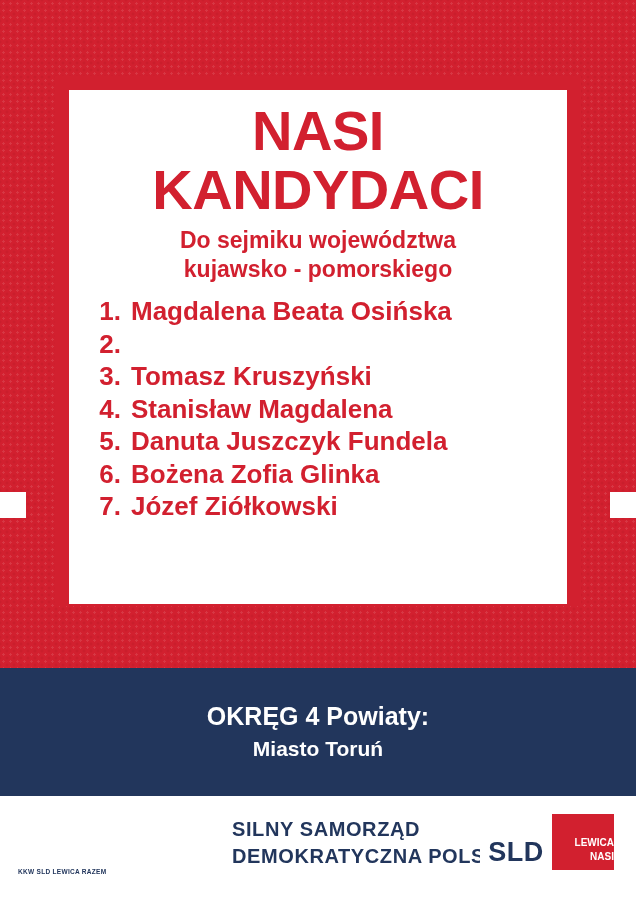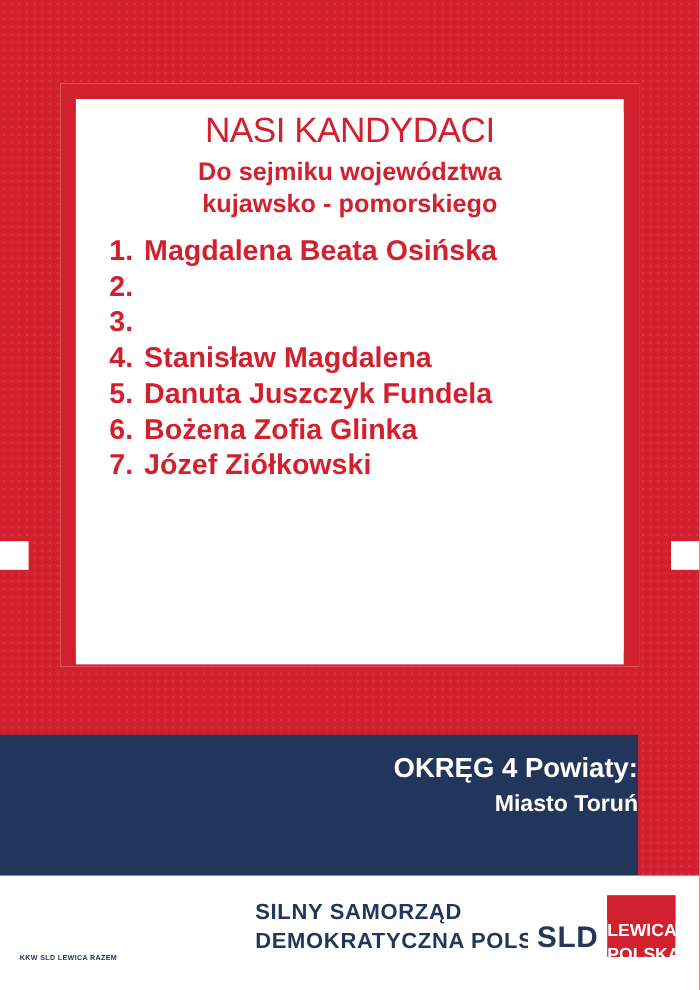--- a/index.html
+++ b/index.html
@@ -60,22 +60,22 @@
     content: "";
     position: absolute;
     left: 0; top: 0; right: 0; bottom: 0;
     border: 14px solid #d2202f;
     box-sizing: border-box;
     pointer-events: none;
   }
 
   .headline {
     color: #d2202f;
-    font-size: 32px;
-    font-weight: normal;
+    font-size: 56px;
+    font-weight: bold;
     text-align: center;
     letter-spacing: -0.5px;
     margin: 12px 0 0 0;
     line-height: 1.05;
   }
   .subline {
     color: #d2202f;
     font-size: 23px;
     font-weight: bold;
     text-align: center;
@@ -106,27 +106,27 @@
   }
   .cand-name {
     flex: 1 1 auto;
   }
 
   
   .navy-band {
     position: absolute;
     left: 0;
     top: 668px;
-    width: 580px;
+    width: 636px;
     height: 128px;
     background: #22365c;
     color: #ffffff;
-    text-align: right;
-    box-sizing: border-box;
-    padding-top: 14px;
+    text-align: center;
+    box-sizing: border-box;
+    padding-top: 32px;
   }
   .okreg-title {
     font-size: 25px;
     font-weight: bold;
     line-height: 1.35;
   }
   .okreg-sub {
     font-size: 21px;
     font-weight: bold;
     line-height: 1.4;
@@ -193,24 +193,24 @@
     left: 0; top: 0; width: 100%; height: 22px;
     background: #d2202f;
   }
   .logo-lewica {
     position: absolute;
     left: 0;
     top: 22px;
     width: 100%;
     height: 34px;
     color: #ffffff;
-    font-size: 16px;
+    font-size: 10px;
     font-weight: bold;
     line-height: 1.35;
-    text-align: center;
+    text-align: right;
     padding-left: 0;
     box-sizing: border-box;
   }
 </style>
 </head>
 <body>
 
 <div class="poster">
 
   <div class="side-band left"></div>
@@ -229,20 +229,21 @@
       <ul class="cand-list">
         <li class="cand-item">
           <span class="cand-num">1.</span>
           <span class="cand-name">Magdalena Beata Osińska</span>
         </li>
         <li class="cand-item">
           <span class="cand-num">2.</span>
         </li>
         <li class="cand-item">
           <span class="cand-num">3.</span>
+          <span class="cand-name">Tomasz Kruszyński</span>
         </li>
         <li class="cand-item">
           <span class="cand-num">4.</span>
           <span class="cand-name">Stanisław Magdalena</span>
         </li>
         <li class="cand-item">
           <span class="cand-num">5.</span>
           <span class="cand-name">Danuta Juszczyk Fundela</span>
         </li>
         <li class="cand-item">
@@ -269,19 +270,19 @@
       <div>DEMOKRATYCZNA POLSKA</div>
     </div>
     <div class="committee">KKW SLD LEWICA RAZEM</div>
 
     <div class="logo">
       <div class="logo-sld">SLD</div>
       <div class="logo-red">
         <div class="logo-red-top"></div>
         <div class="logo-lewica">
           <div>LEWICA</div>
-          <div>POLSKA</div>
+          <div>NASI</div>
         </div>
       </div>
     </div>
   </div>
 
 </div>
 
 </body></html>

